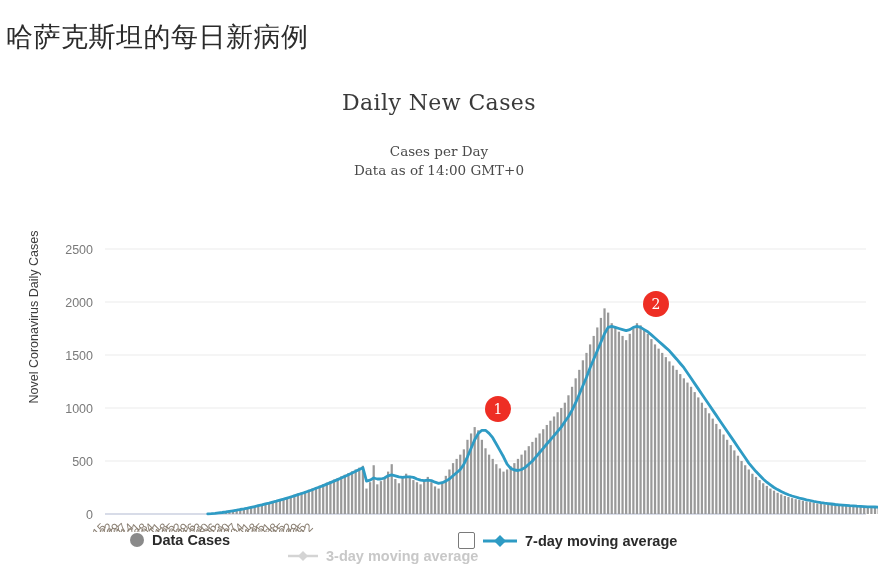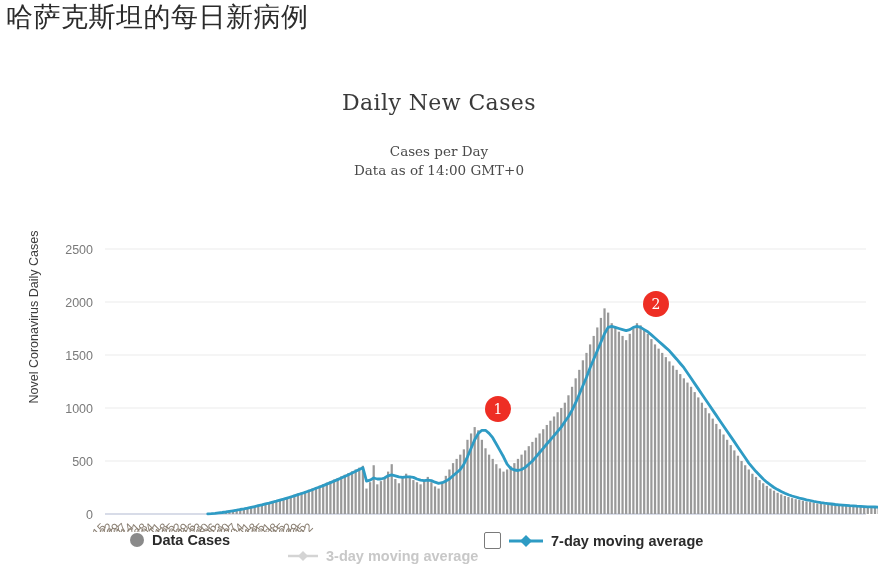--- a/index.html
+++ b/index.html
@@ -11,21 +11,21 @@
     width: 878px;
     height: 569px;
     position: relative;
     overflow: hidden;
     font-family: "Liberation Sans", sans-serif;
     color: #333;
   }
   #page-title {
     position: absolute;
     left: 6px;
-    top: 0;
+    top: 20px;
     font-size: 27px;
     font-weight: 400;
     color: #2b2b2b;
     letter-spacing: 0.5px;
     line-height: 34px;
     white-space: nowrap;
   }
   #chart-card {
     position: absolute;
     left: 0;
@@ -85,21 +85,21 @@
     position: absolute;
     display: flex;
     align-items: center;
     gap: 8px;
     font-size: 14.5px;
     font-weight: bold;
     white-space: nowrap;
   }
   .legend-daily { left: 130px; top: 8px; color: #2b2b2b; }
   .legend-3day  { left: 288px; top: 8px; color: #c8c8c8; font-weight: bold; margin-top: 16px; }
-  .legend-7day  { left: 484px; top: 8px; color: #2b2b2b; }
+  .legend-7day  { left: 458px; top: 8px; color: #2b2b2b; }
   .dot-grey {
     width: 14px; height: 14px; border-radius: 50%;
     background: #8a8a8a; display: inline-block;
   }
   .checkbox-empty {
     width: 15px; height: 15px;
     border: 1.6px solid #7a7a7a;
     background: #fff;
     border-radius: 2px;
     display: inline-block;

